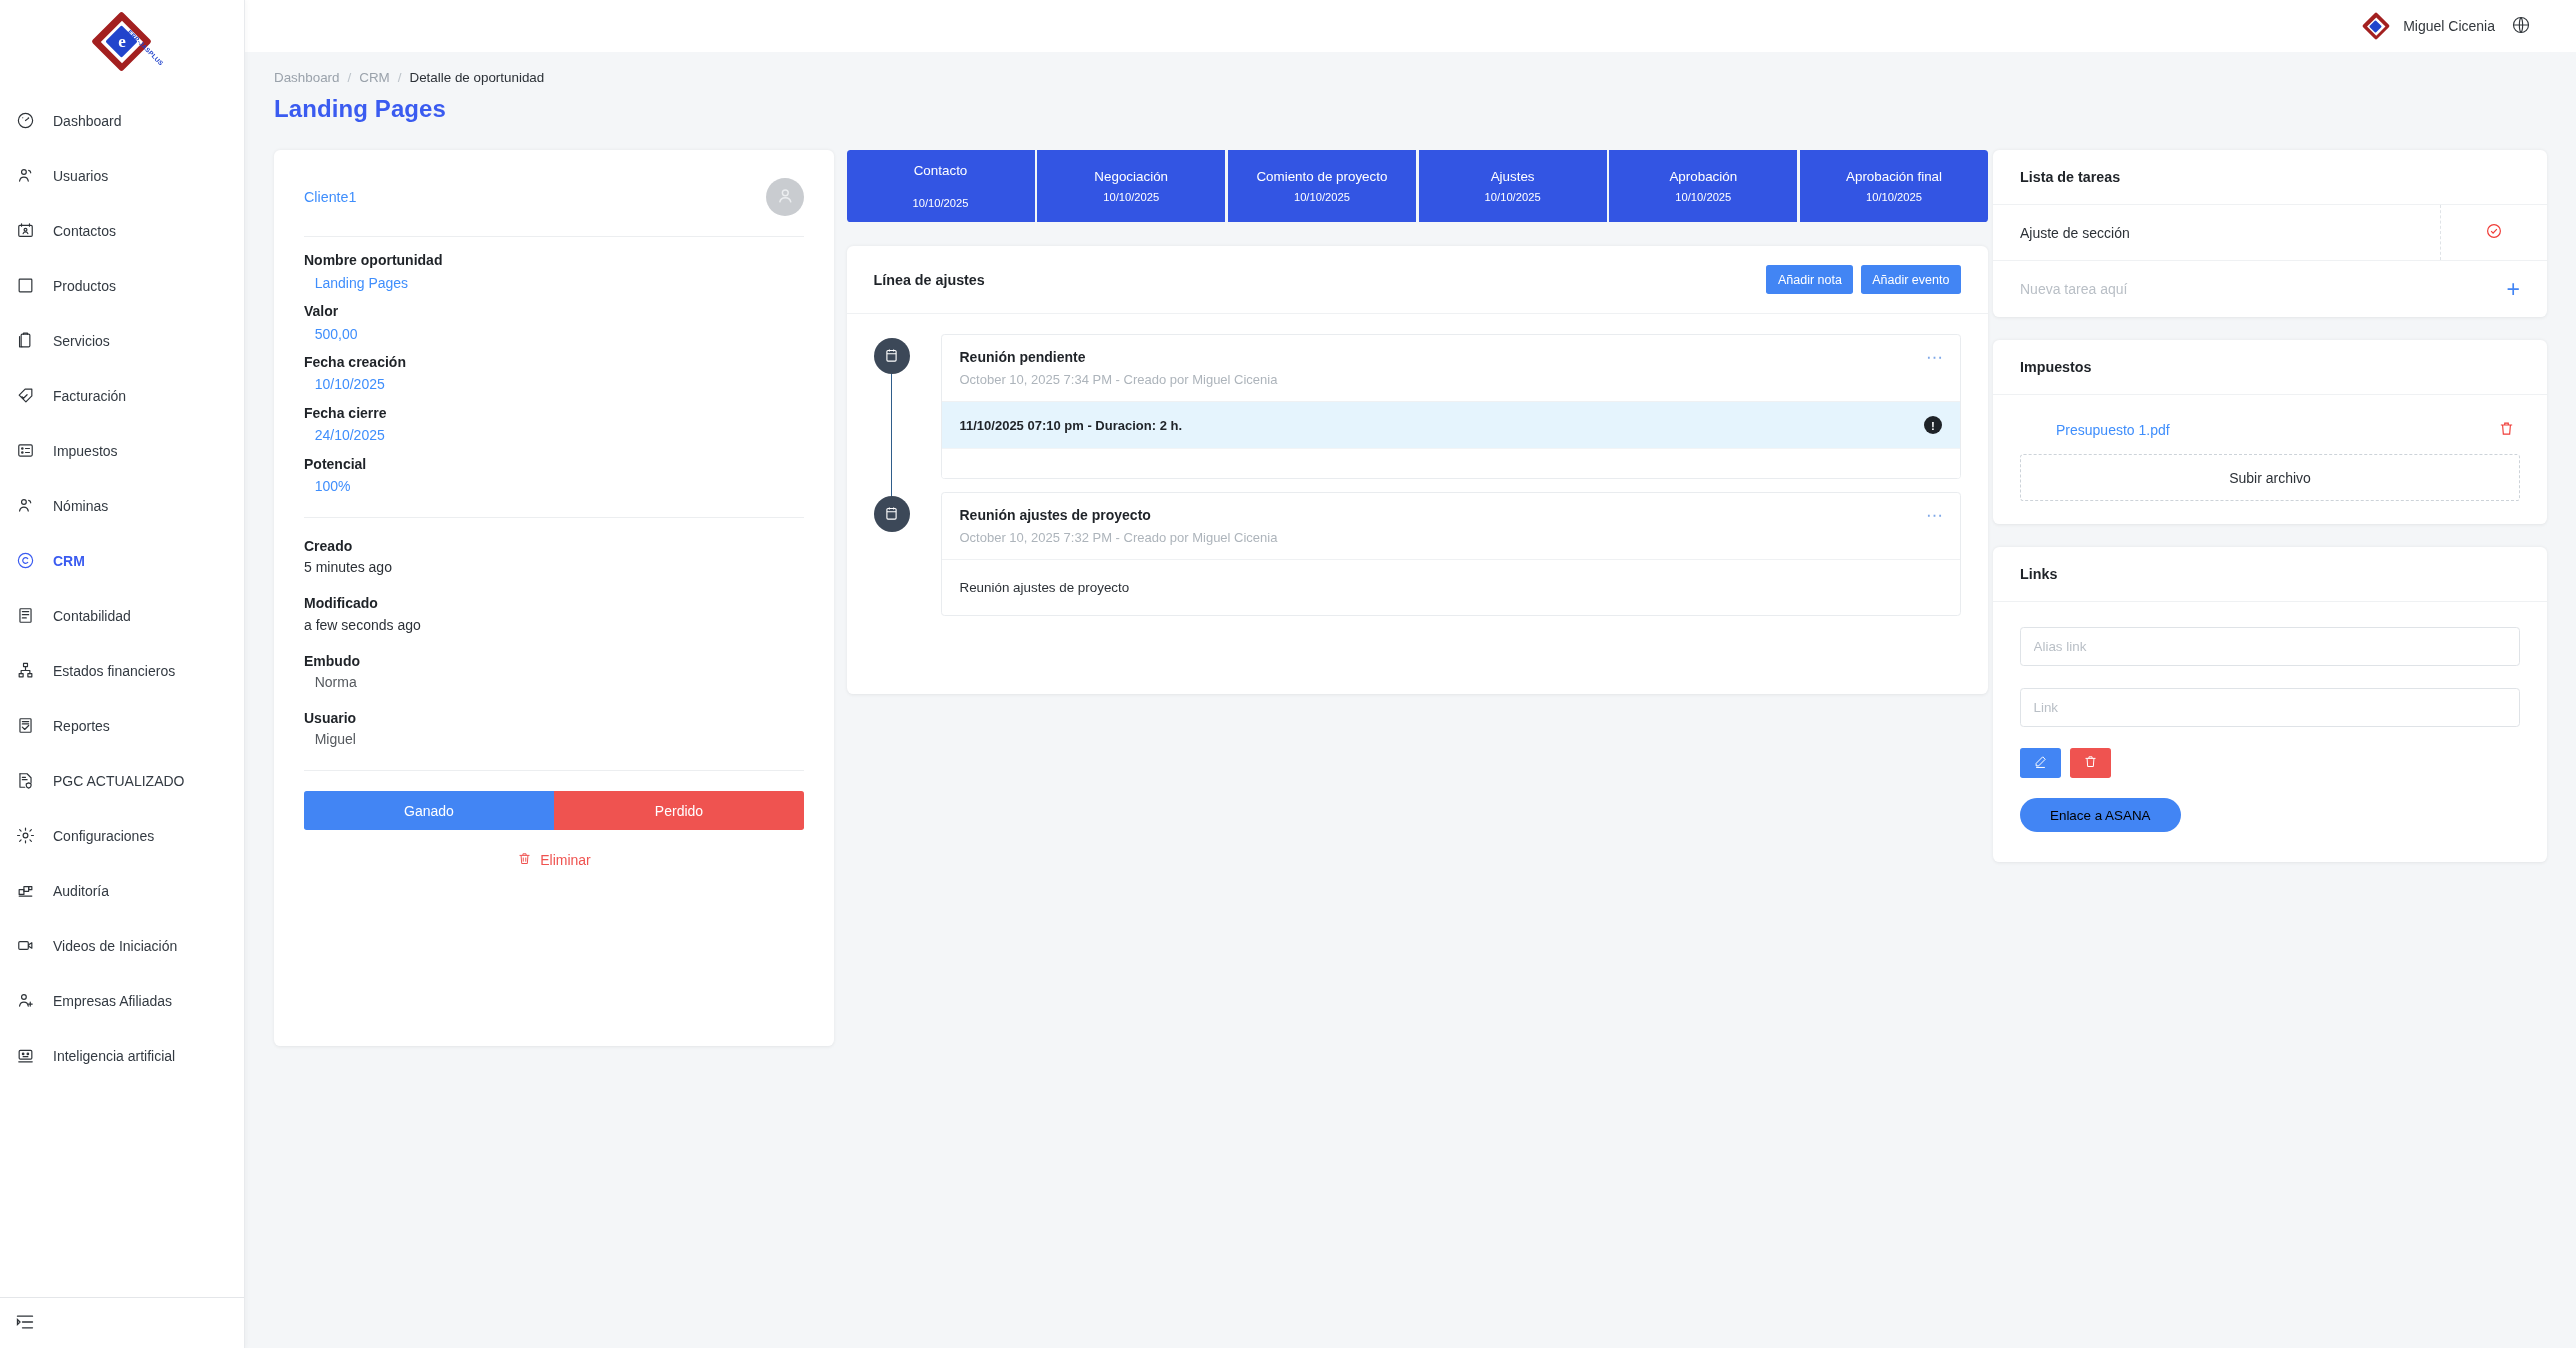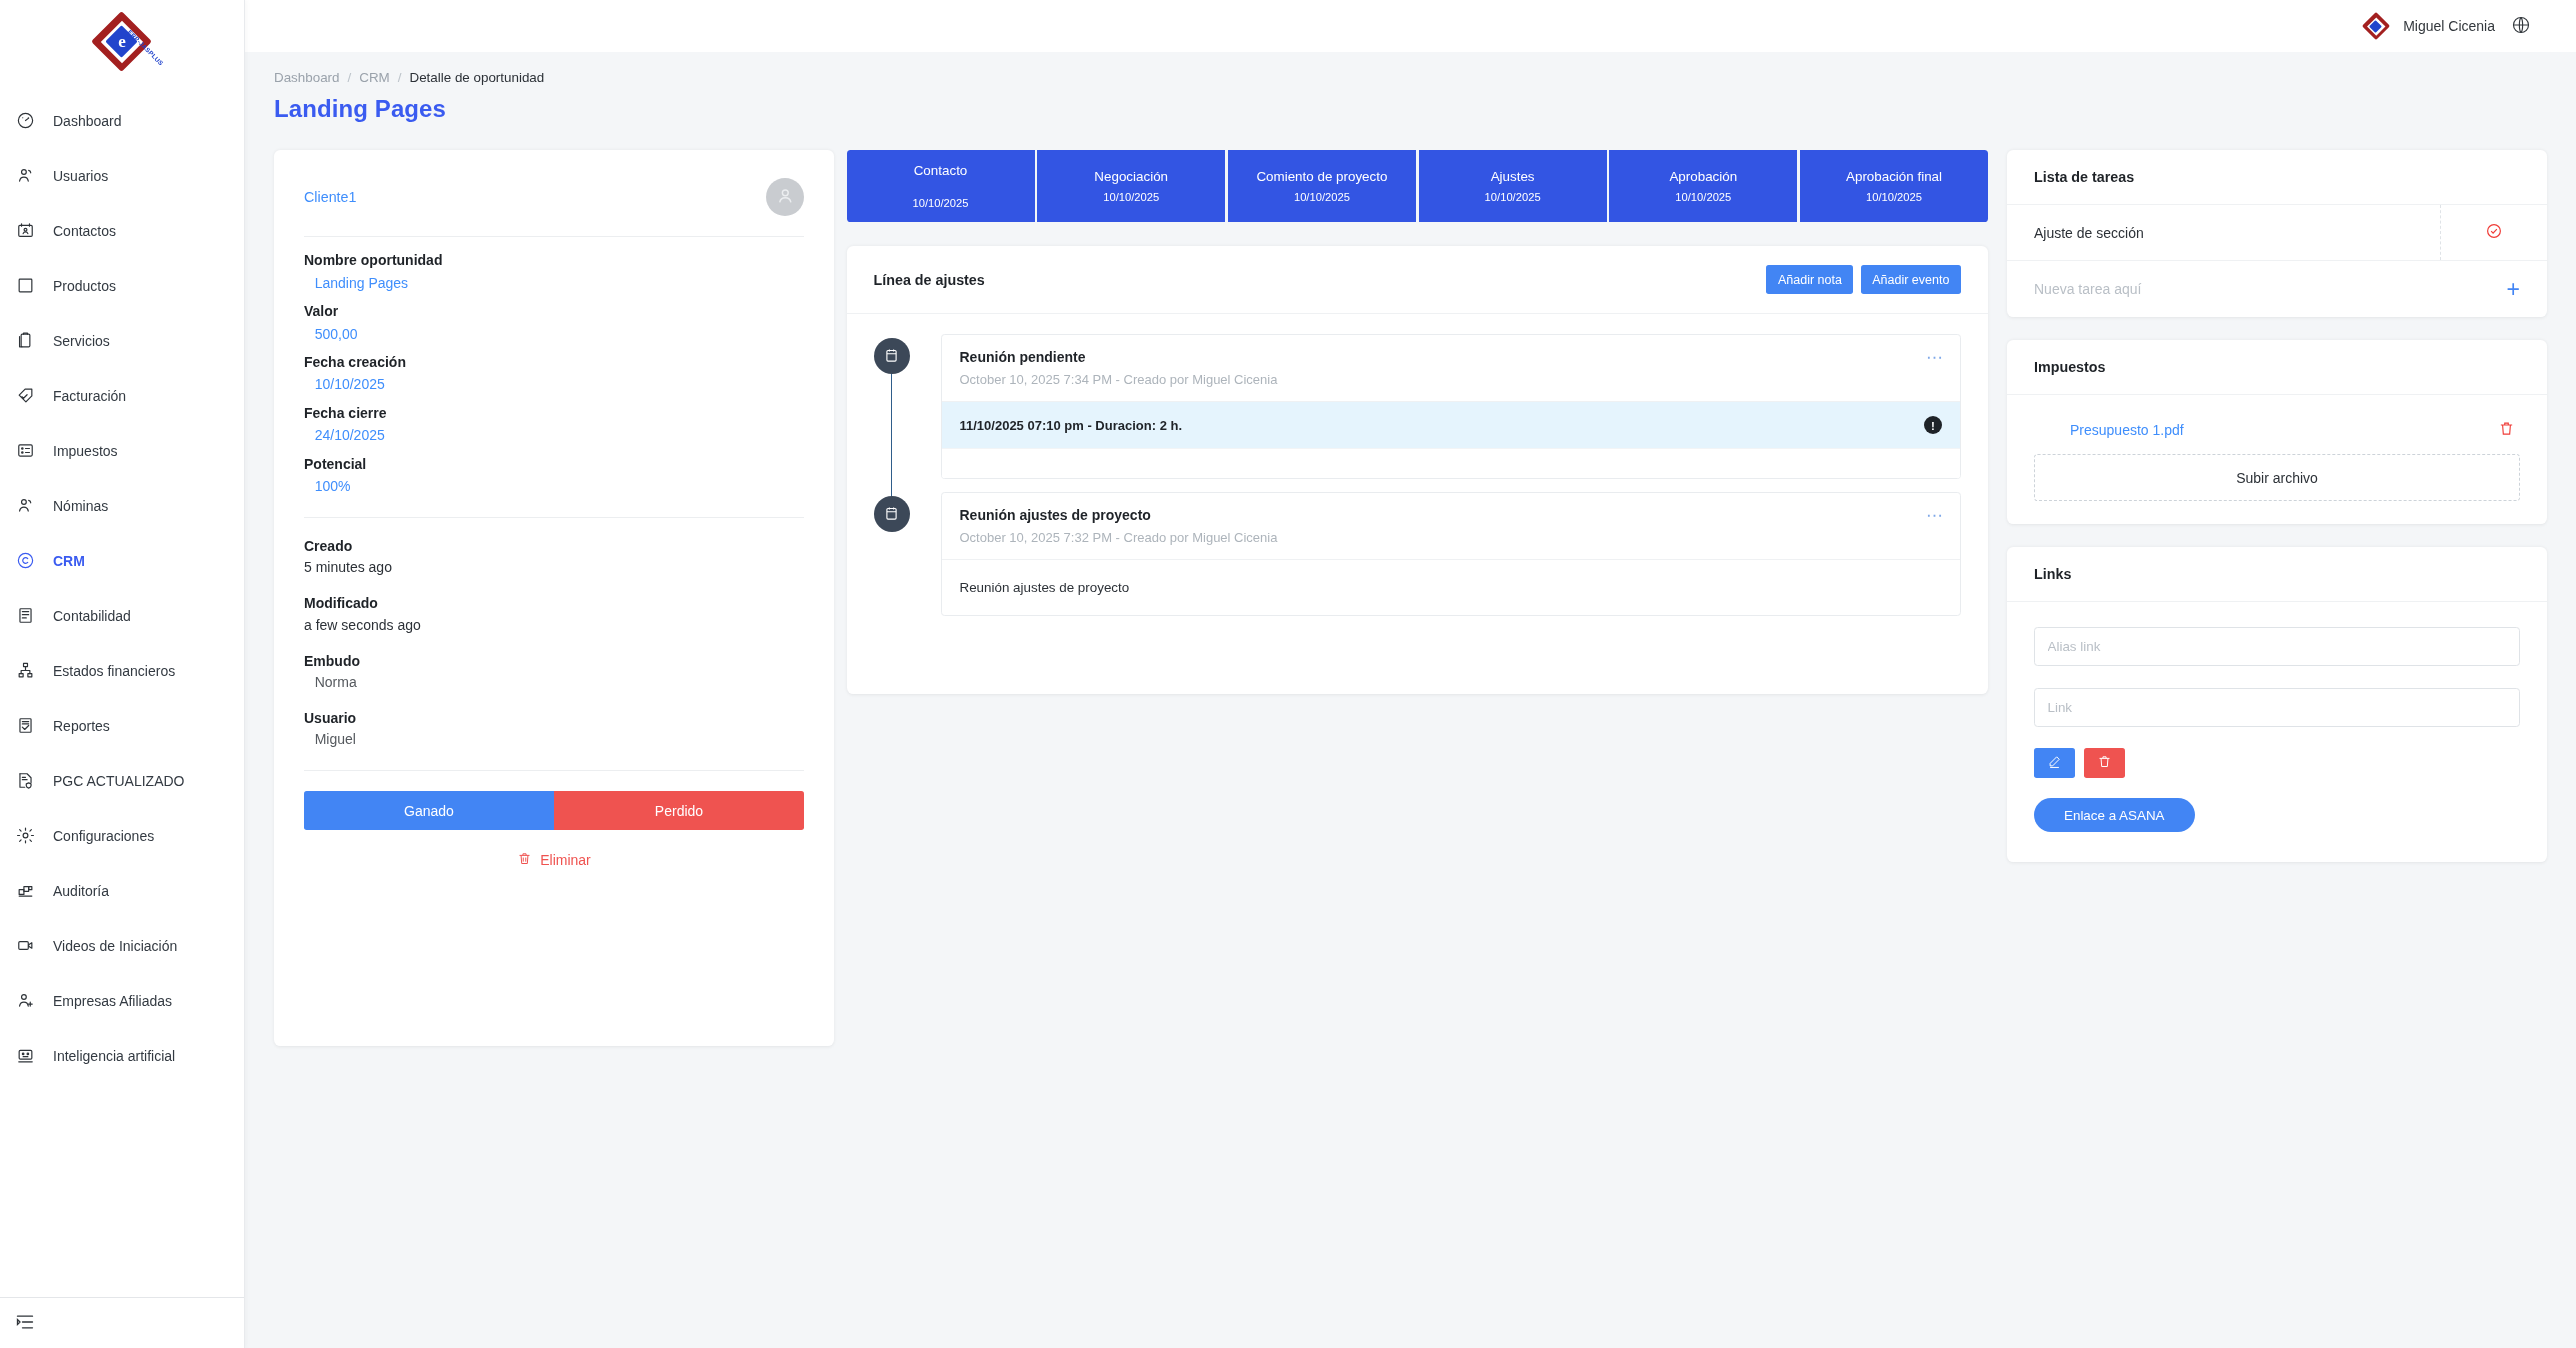--- a/index.html
+++ b/index.html
@@ -233,21 +233,21 @@
     flex-shrink: 0;
   }
   .tl-event-blank { background: #fff; height: 30px; border-top: 0.9px solid #f2f4f6; }
   .tl-note-row {
     border-top: 0.9px solid #eff1f3; padding: 18px;
     font-size: 13.4px; color: #2c3137; min-height: 56px;
     display: flex; align-items: center;
   }
 
   
-  #right-col { width: 559px; flex-shrink: 0; padding-left: 19px; }
+  #right-col { width: 559px; flex-shrink: 0; padding-left: 5px; }
   .rpanel {
     background: #fff; border-radius: 6.3px; box-shadow: 0 0.9px 3.6px rgba(0,0,0,0.07);
     margin-bottom: 23px;
   }
   .rpanel-head {
     padding: 19px 27px; font-size: 14.3px; font-weight: bold; color: #1f2328;
     border-bottom: 0.9px solid #eff1f3;
   }
   .task-row {
     display: flex; align-items: center; height: 56px;
@@ -291,21 +291,21 @@
   .links-body input::placeholder { color: #b9bfc6; }
   .link-btns { display: flex; gap: 9px; margin-top: 1.8px; }
   .link-btns button {
     width: 41px; height: 30px; border: none; border-radius: 2.7px; cursor: pointer;
     display: flex; align-items: center; justify-content: center;
   }
   .link-btns .edit { background: #4285f4; }
   .link-btns .del  { background: #ef5350; }
   .link-btns svg { width: 15px; height: 15px; stroke: #fff; fill: none; stroke-width: 1.6; }
   #asana-btn {
-    margin-top: 20px; background: #4285f4; color: #ffffff; border: none;
+    margin-top: 20px; background: #4285f4; color: #000000; border: none;
     border-radius: 18px; height: 34px; padding: 0 30px; font-size: 13.4px;
     cursor: pointer; font-family: inherit;
   }
 </style>
 </head>
 <body>
 
 <aside id="sidebar">
   <div id="brand-logo-wrap">
     <div class="logo-diamond">

